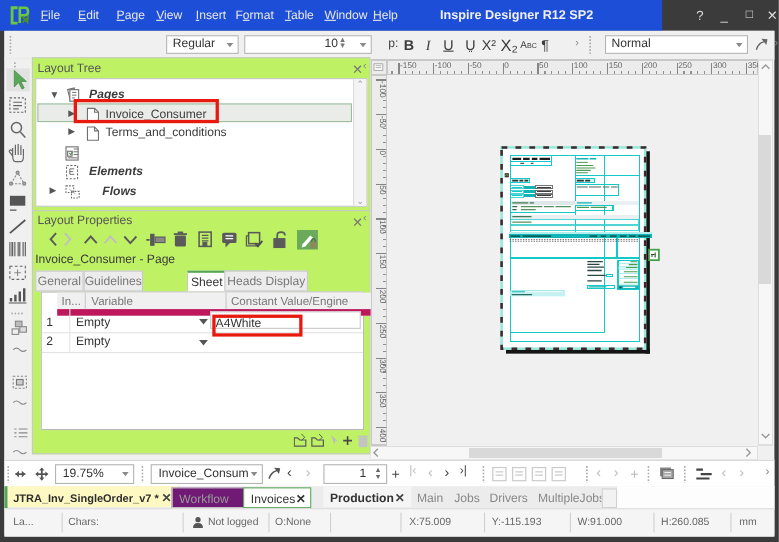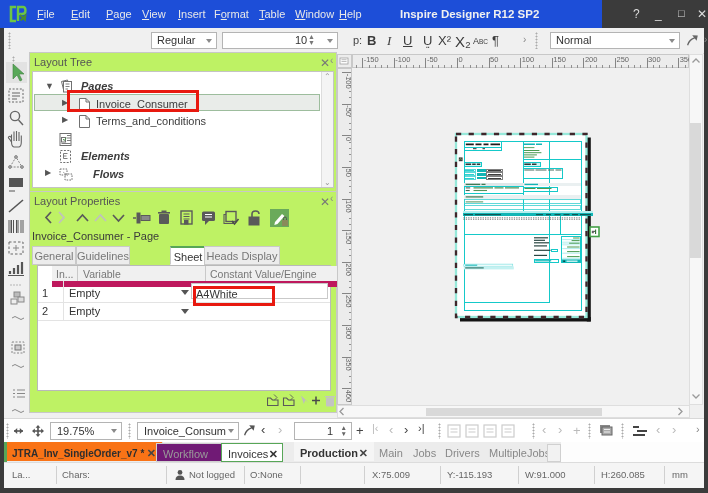--- a/index.html
+++ b/index.html
@@ -564,21 +564,21 @@
   <svg class="abs" style="left:627px;top:6px" width="18" height="12" viewBox="0 0 18 12">
     <path d="M2 2 h6 M6 6 h10 M2 10 h12" stroke="#444" stroke-width="2"></path>
   </svg>
   <div class="tbtxt" style="left:652px;top:3px;font-size:13px;color:#bbb;">‹</div>
   <div class="tbtxt" style="left:668px;top:3px;font-size:13px;color:#bbb;">›</div>
   <div class="tbtxt" style="left:692px;top:4px;font-size:11px;color:#888;">›</div>
 </div>
 
 <div class="abs" id="doctabs" style="left:4px;top:442px;width:700px;height:20px;background:#ececec;border-bottom:1px solid #d5d5d5;">
   <div class="dtab" style="left:0;top:0;width:3px;height:20px;background:#57a657;"></div>
-  <div class="dtab" style="left:3px;top:0;width:156px;background:#f97316;border-right:1px solid #d5d5d5;color:#2e2e2e;font-weight:bold;">
+  <div class="dtab" style="left:3px;top:0;width:156px;background:#fef9c3;border-right:1px solid #d5d5d5;color:#2e2e2e;font-weight:bold;">
     <span style="position:absolute;left:5px;top:3px;font-size:10px;">JTRA_Inv_SingleOrder_v7 *</span>
     <span style="position:absolute;right:6px;top:2px;font-weight:bold;color:#444;">✕</span>
     </div>
   <div class="dtab" style="left:152px;top:1px;width:71px;background:#701a75;border:1px solid #d0d0d0;color:#999;">
       <span style="position:absolute;left:6px;top:1px;">Workflow</span>
     </div>
   <div class="dtab" style="left:217px;top:1px;width:62px;background:#fff;border:1px solid #57a657;color:#333;">
     <span style="position:absolute;left:6px;top:1px;">Invoices</span>
     <span style="position:absolute;right:4px;top:1px;color:#333;font-weight:bold;">✕</span>
     </div>

